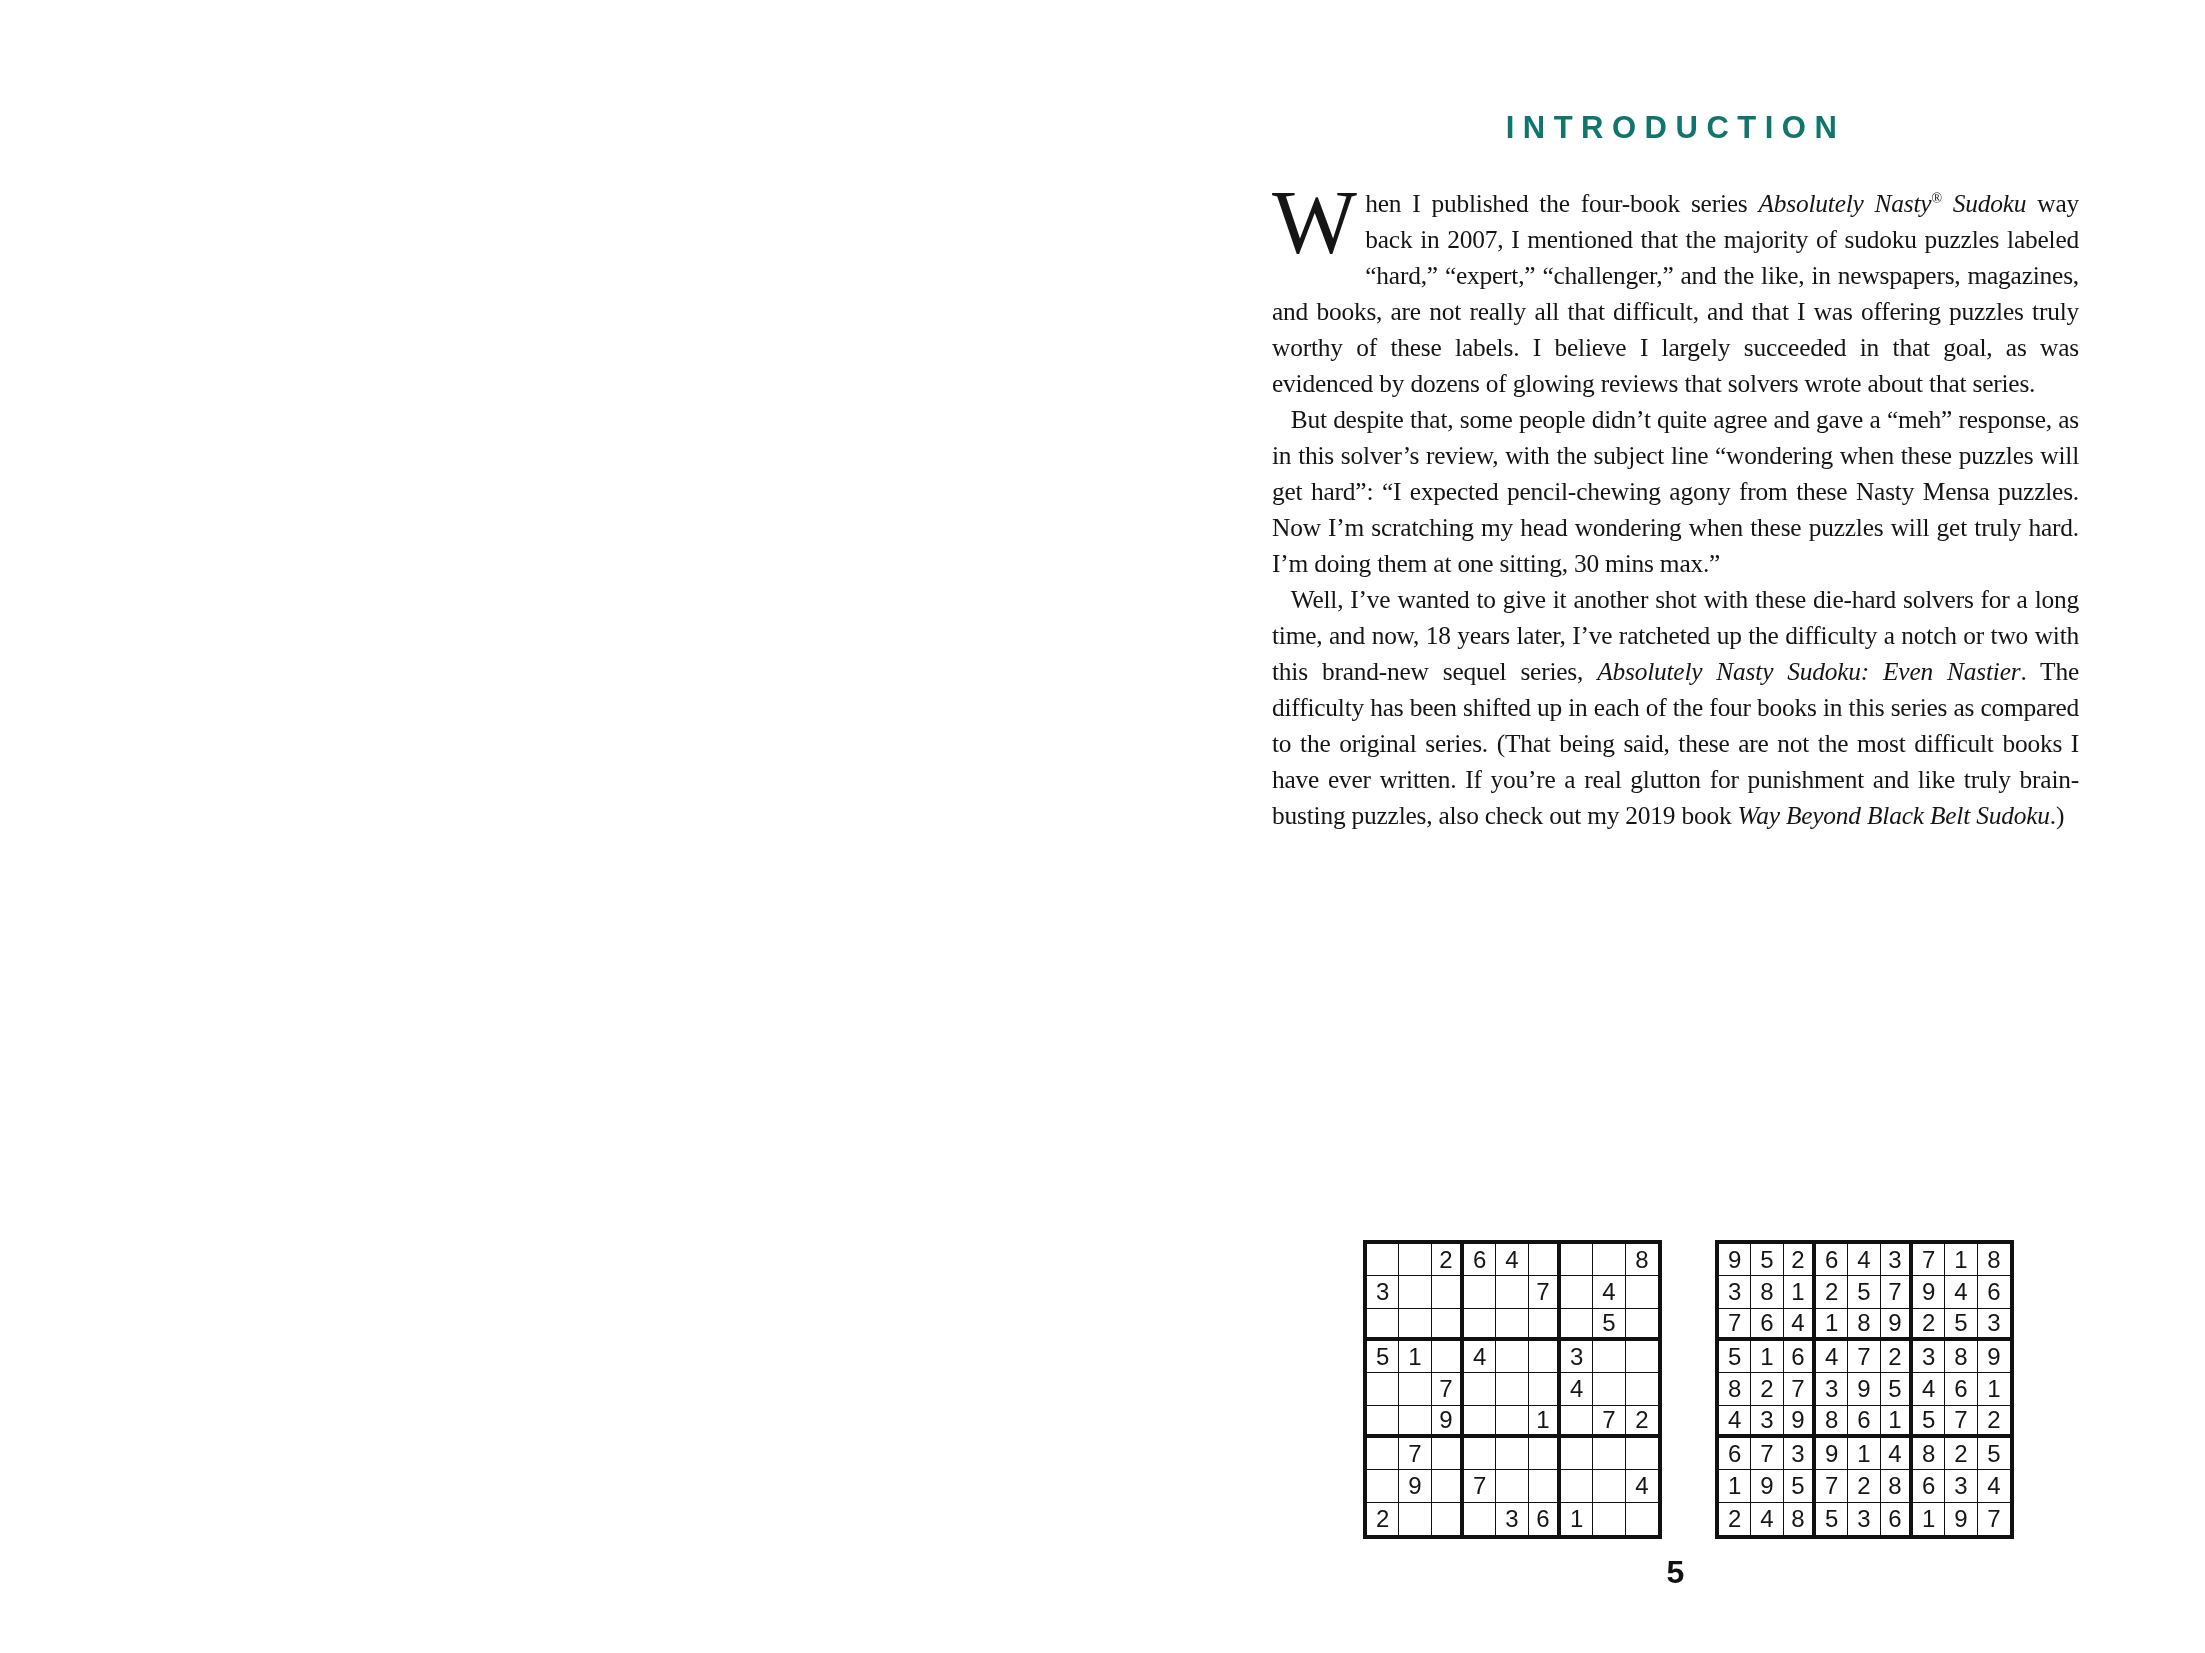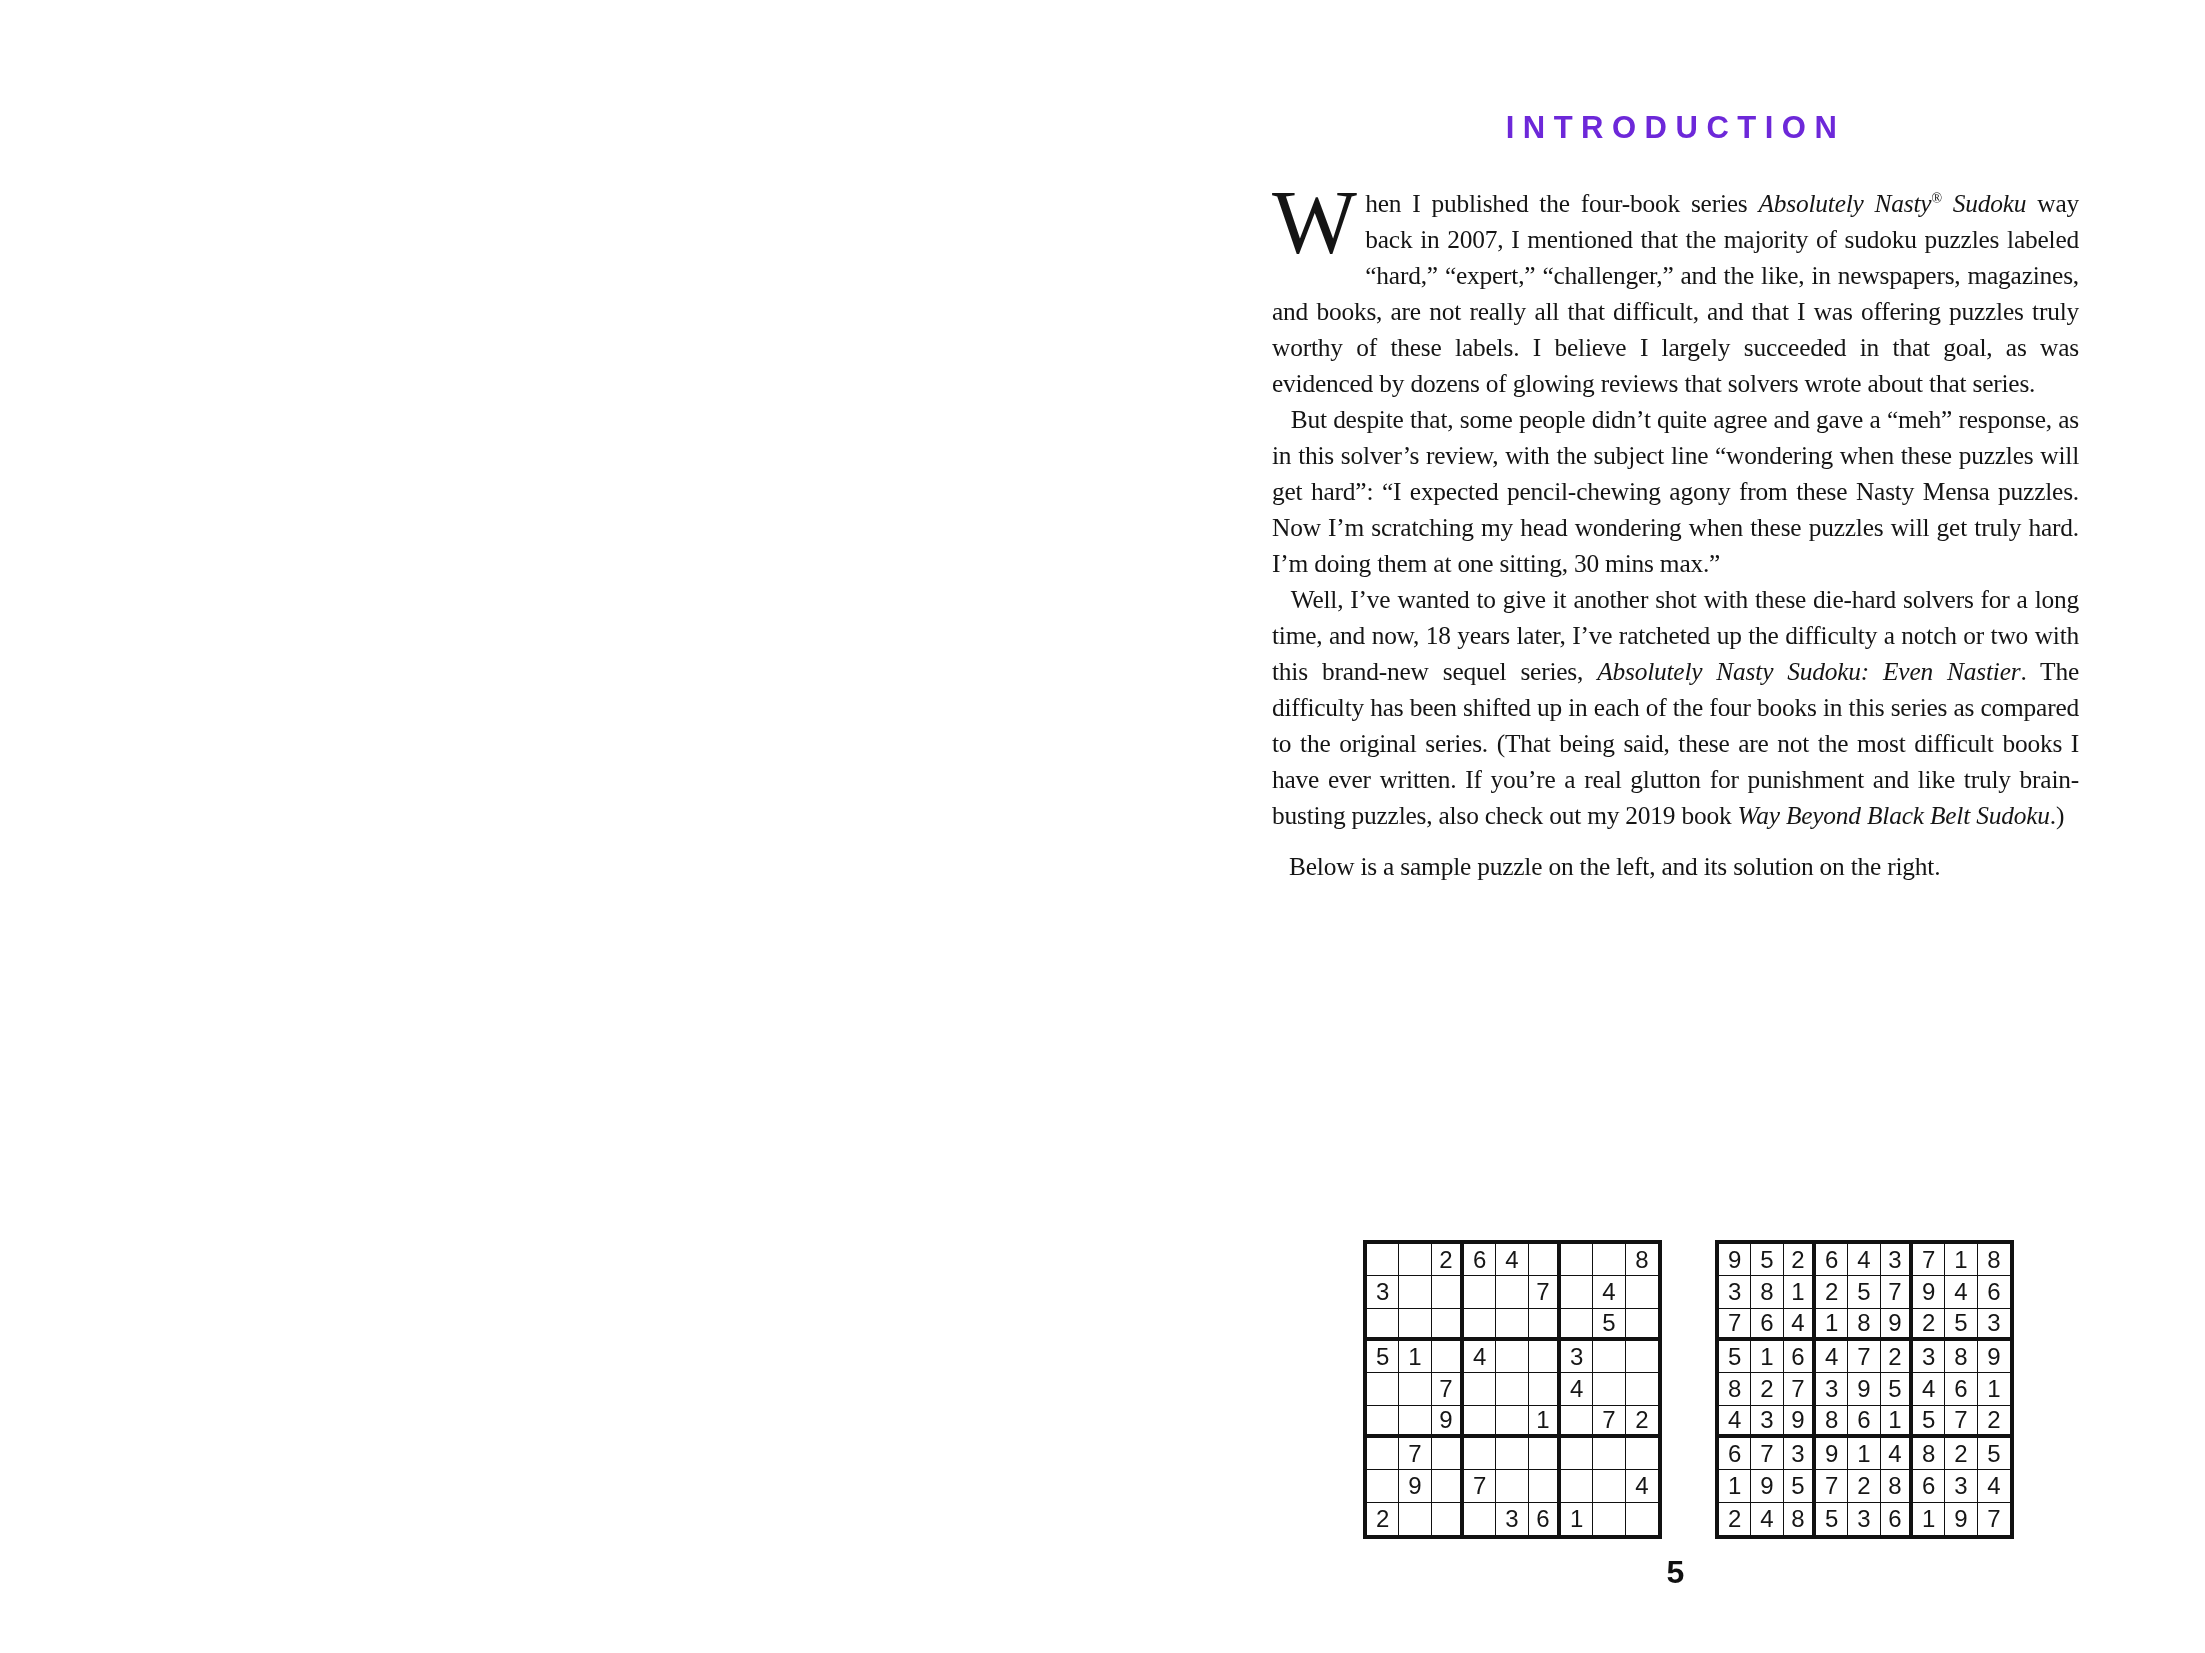--- a/index.html
+++ b/index.html
@@ -1,20 +1,20 @@
 <!DOCTYPE html>
 <html style="font-size:13.6px"><head>
 <meta charset="utf-8">
 <style>
   html,body{margin:0;padding:0;background:#ffffff;}
   .canvas{position:relative;width:2205px;height:1654px;background:#ffffff;
           font-family:"Liberation Serif",serif;color:#151515;overflow:hidden;}
   .title{position:absolute;left:1272px;top:110px;width:807px;margin:0;text-align:center;
          font-family:"Liberation Sans",sans-serif;font-size:31px;font-weight:800;
-         letter-spacing:8.5px;color:#6d28d9;}
+         letter-spacing:8.5px;color:#0f766e;}
   .text-col{position:absolute;left:1272px;top:185px;width:807px;font-size:25.4px;
             line-height:36px;letter-spacing:-0.2px;}
   .text-col p.para{margin:0;text-align:justify;}
   .para.indent{text-indent:18.7px;}
   .dropcap{float:left;font-size:90px;line-height:70px;padding:3.4px 8.5px 0 0;}
   .text-col em{font-style:italic;}
   .text-col sup{font-size:0.55em;vertical-align:super;line-height:0;}
   .rule{font-weight:bold;width:611px;margin:18.7px 0 0 51px;text-align:justify;
         line-height:36px;word-spacing:-0.8px;}
   .caption{margin:15.3px 0 0 0;text-indent:17px;}
@@ -38,21 +38,20 @@
 
 <div class="canvas">
   <h1 class="title">INTRODUCTION</h1>
 
   <div class="text-col">
     <div id="paras">
         <p class="para"><span class="dropcap">W</span><span>hen I published the four-book series </span><em>Absolutely Nasty</em><sup>®</sup><span> </span><em>Sudoku</em><span> way back in 2007, I mentioned that the majority of sudoku puzzles labeled “hard,” “expert,” “challenger,” and the like, in newspapers, magazines, and books, are not really all that difficult, and that I was offering puzzles truly worthy of these labels. I believe I largely succeeded in that goal, as was evidenced by dozens of glowing reviews that solvers wrote about that series.</span></p>
         <p class="para indent"><span>But despite that, some people didn’t quite agree and gave a “meh” response, as in this solver’s review, with the subject line “wondering when these puzzles will get hard”: “I expected pencil-chewing agony from these Nasty Mensa puzzles. Now I’m scratching my head wondering when these puzzles will get truly hard. I’m doing them at one sitting, 30 mins max.”</span></p>
         <p class="para indent"><span>Well, I’ve wanted to give it another shot with these die-hard solvers for a long time, and now, 18 years later, I’ve ratcheted up the difficulty a notch or two with this brand-new sequel series, </span><em>Absolutely Nasty Sudoku: Even Nastier</em><span>. The difficulty has been shifted up in each of the four books in this series as compared to the original series. (That being said, these are not the most difficult books I have ever written. If you’re a real glutton for punishment and like truly brain-busting puzzles, also check out my 2019 book </span><em>Way Beyond Black Belt Sudoku</em><span>.)</span></p>
       </div>
-    <p class="caption">Below is a sample puzzle on the left, and its solution on the right.</p>
   </div>
 
   <div class="grid" id="puzzle-grid">
       <div class="cell"></div>
       <div class="cell"></div>
       <div class="cell br">2</div>
       <div class="cell">6</div>
       <div class="cell">4</div>
       <div class="cell br"></div>
       <div class="cell"></div>

